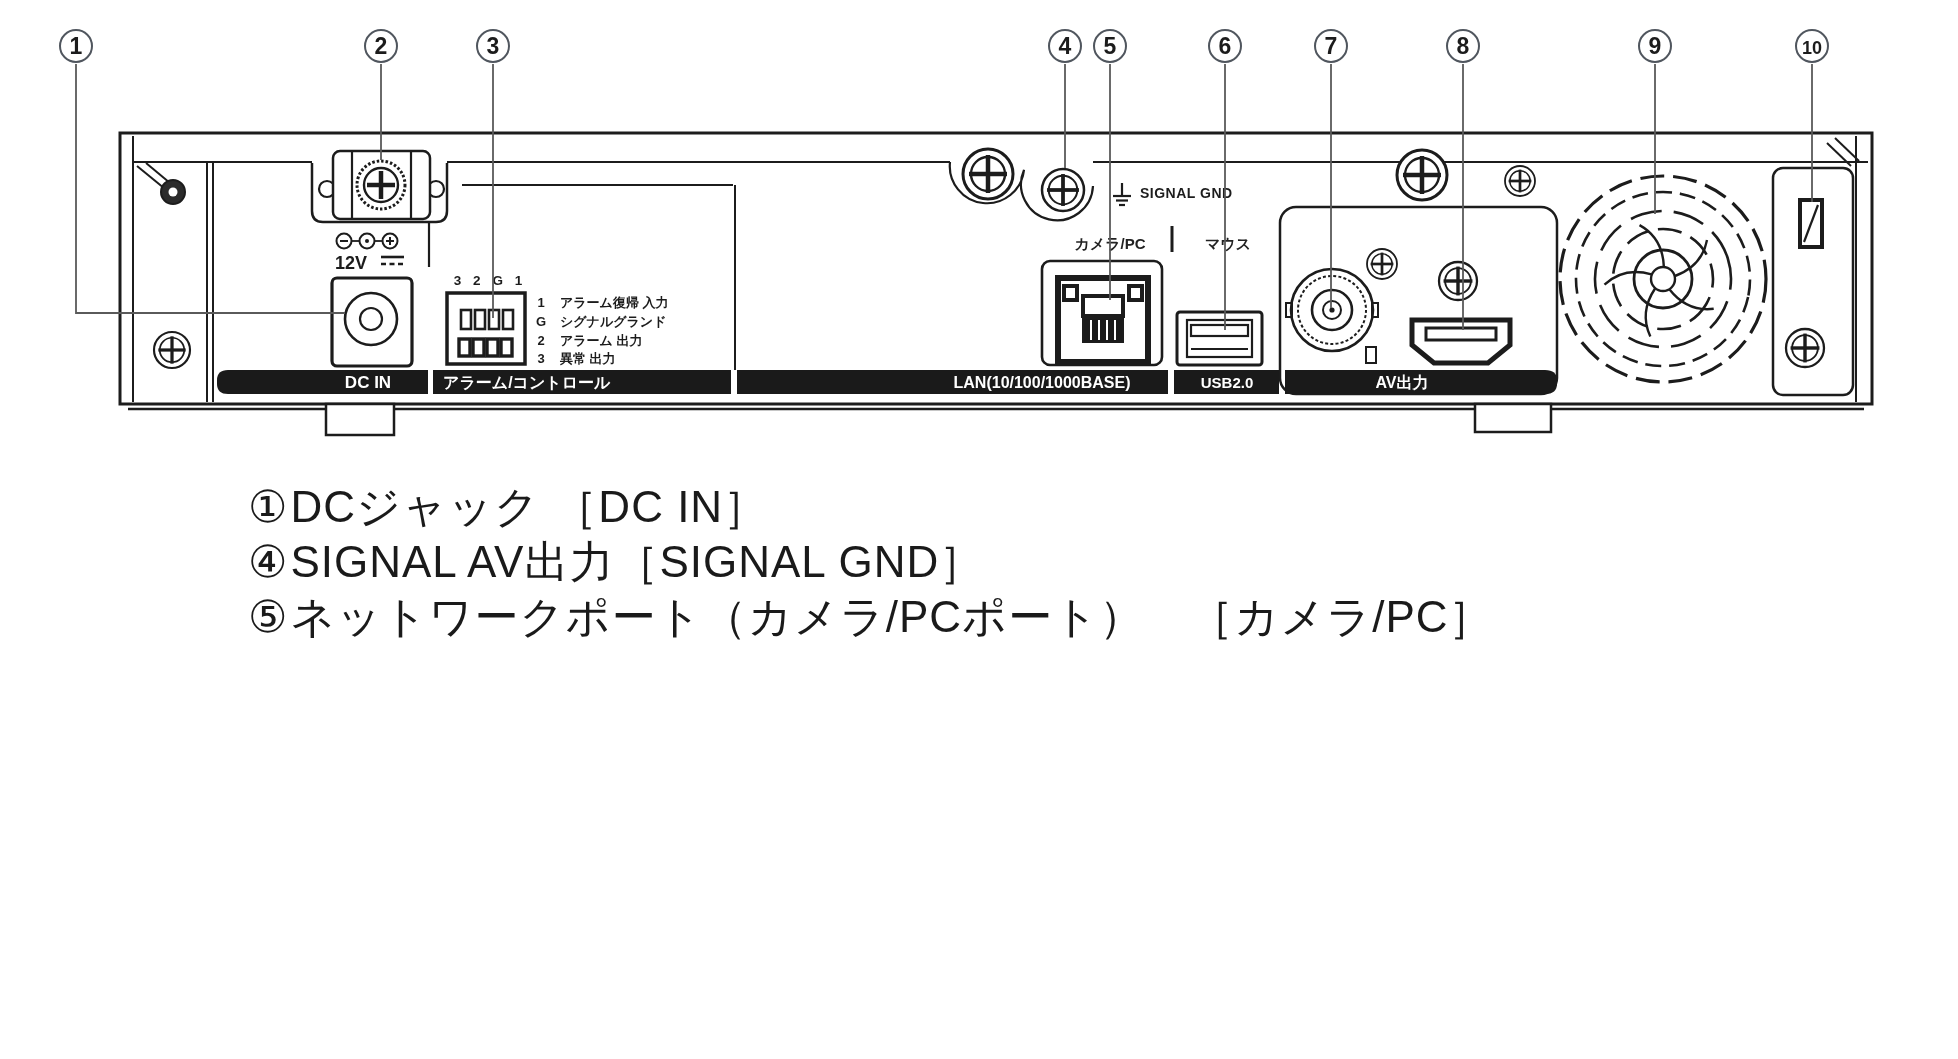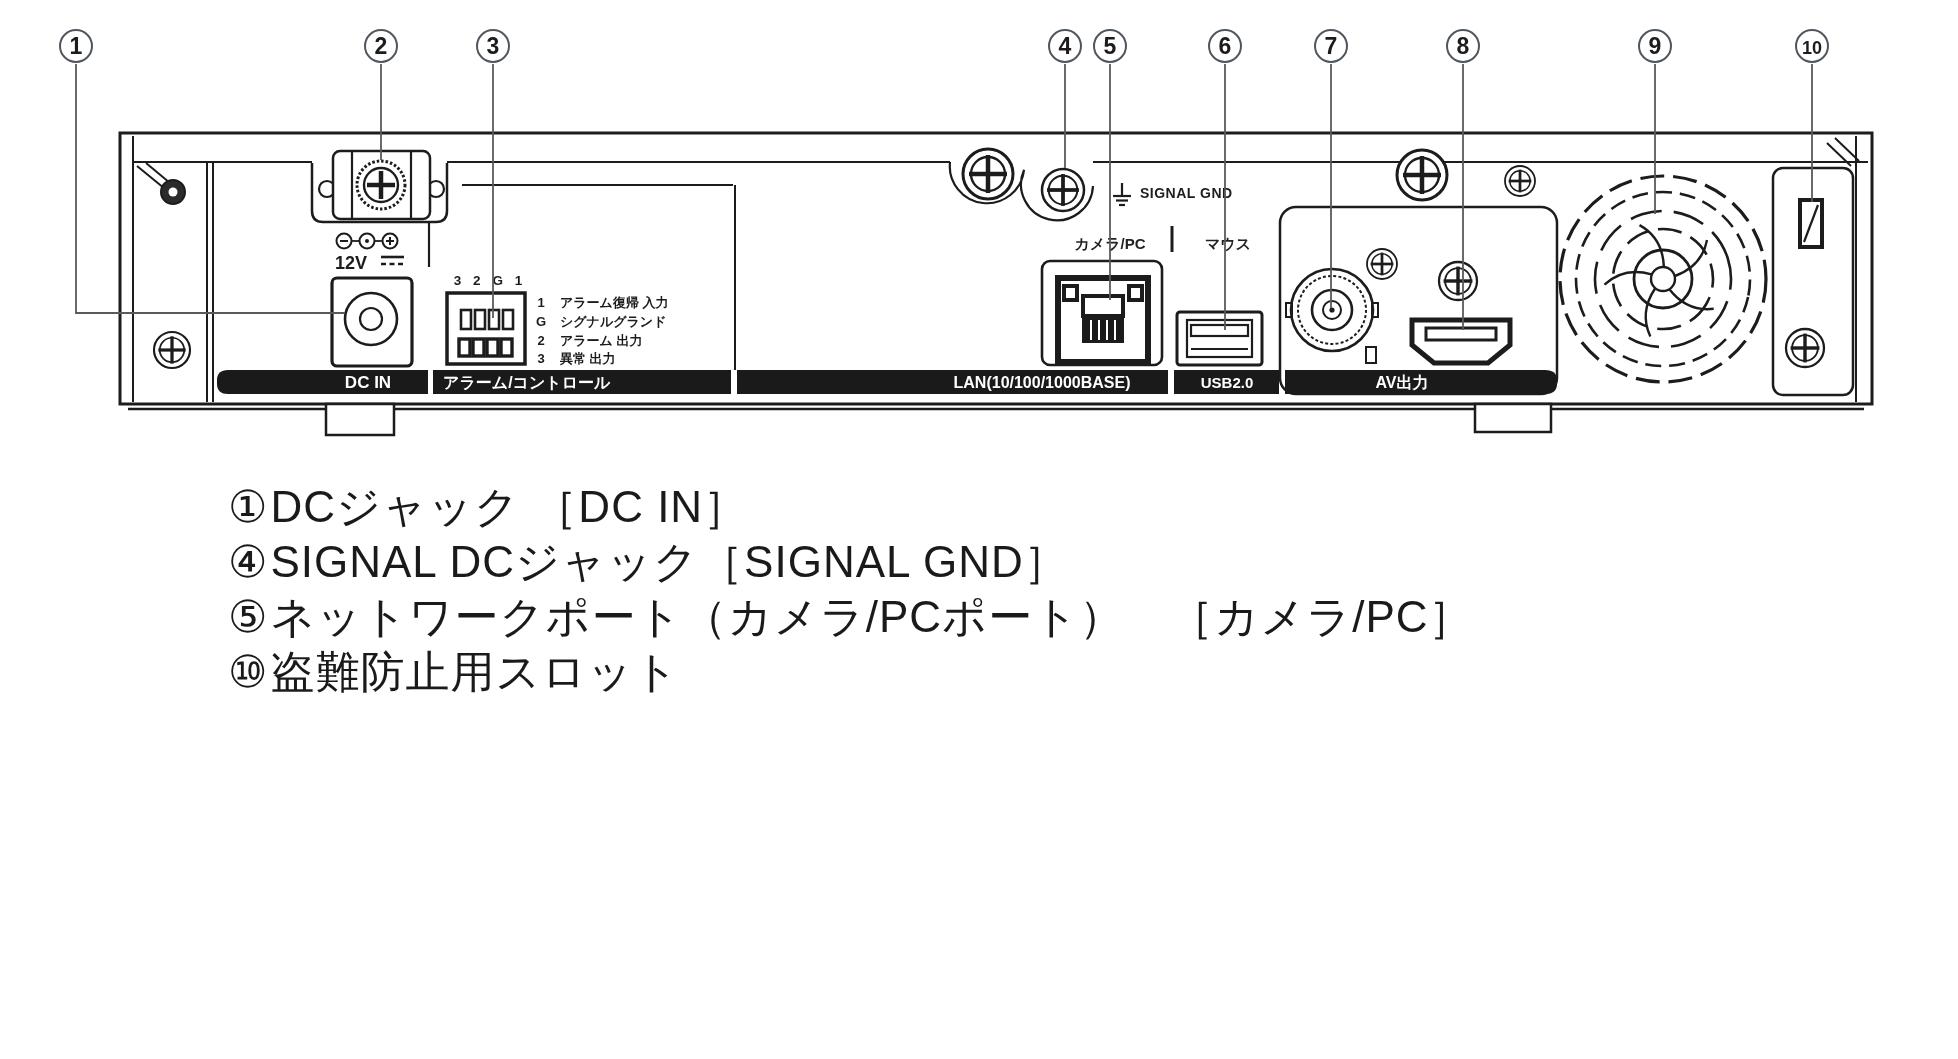--- a/index.html
+++ b/index.html
@@ -1,18 +1,18 @@
 <!DOCTYPE html>
 <html><head>
 <meta charset="utf-8">
 <style>
   html,body{margin:0;padding:0;background:#fff;}
   body{width:1958px;height:1059px;position:relative;font-family:"Liberation Sans","DejaVu Sans",sans-serif;overflow:hidden;}
   #diagram{position:absolute;left:0;top:0;}
-  .legend{position:absolute;left:228px;top:479px;color:#1a1a1a;font-size:44px;line-height:55px;white-space:nowrap;letter-spacing:1px;}
+  .legend{position:absolute;left:248px;top:479px;color:#1a1a1a;font-size:44px;line-height:55px;white-space:nowrap;letter-spacing:1px;}
   .legend-line{height:55px;}
   .legend-num{margin-right:2px;}
   svg text{fill:#1c1c1c;}
   .strip-label{fill:#ffffff;font-weight:bold;}
   .port-label{font-weight:bold;fill:#222;}
 </style>
 </head>
 <body>
 
 <svg id="diagram" width="1958" height="440" viewBox="0 0 1958 440">
@@ -268,16 +268,15 @@
     </g>
     <g>
       <circle cx="1812" cy="46" r="16" fill="#fff" stroke="#50565e" stroke-width="2"></circle>
       <text x="1812" y="54" font-size="18">10</text>
     </g>
   </g>
 </svg>
 
 <div class="legend">
   <div class="legend-line"><span class="legend-num">①</span><span>DCジャック ［DC IN］</span></div>
-  <div class="legend-line"><span class="legend-num">④</span><span>SIGNAL DCジャック［SIGNAL GND］</span></div>
+  <div class="legend-line"><span class="legend-num">④</span><span>SIGNAL AV出力［SIGNAL GND］</span></div>
   <div class="legend-line"><span class="legend-num">⑤</span><span>ネットワークポート（カメラ/PCポート）　［カメラ/PC］</span></div>
-  <div class="legend-line"><span class="legend-num">⑩</span><span>盗難防止用スロット</span></div>
 </div>
 
 </body></html>

